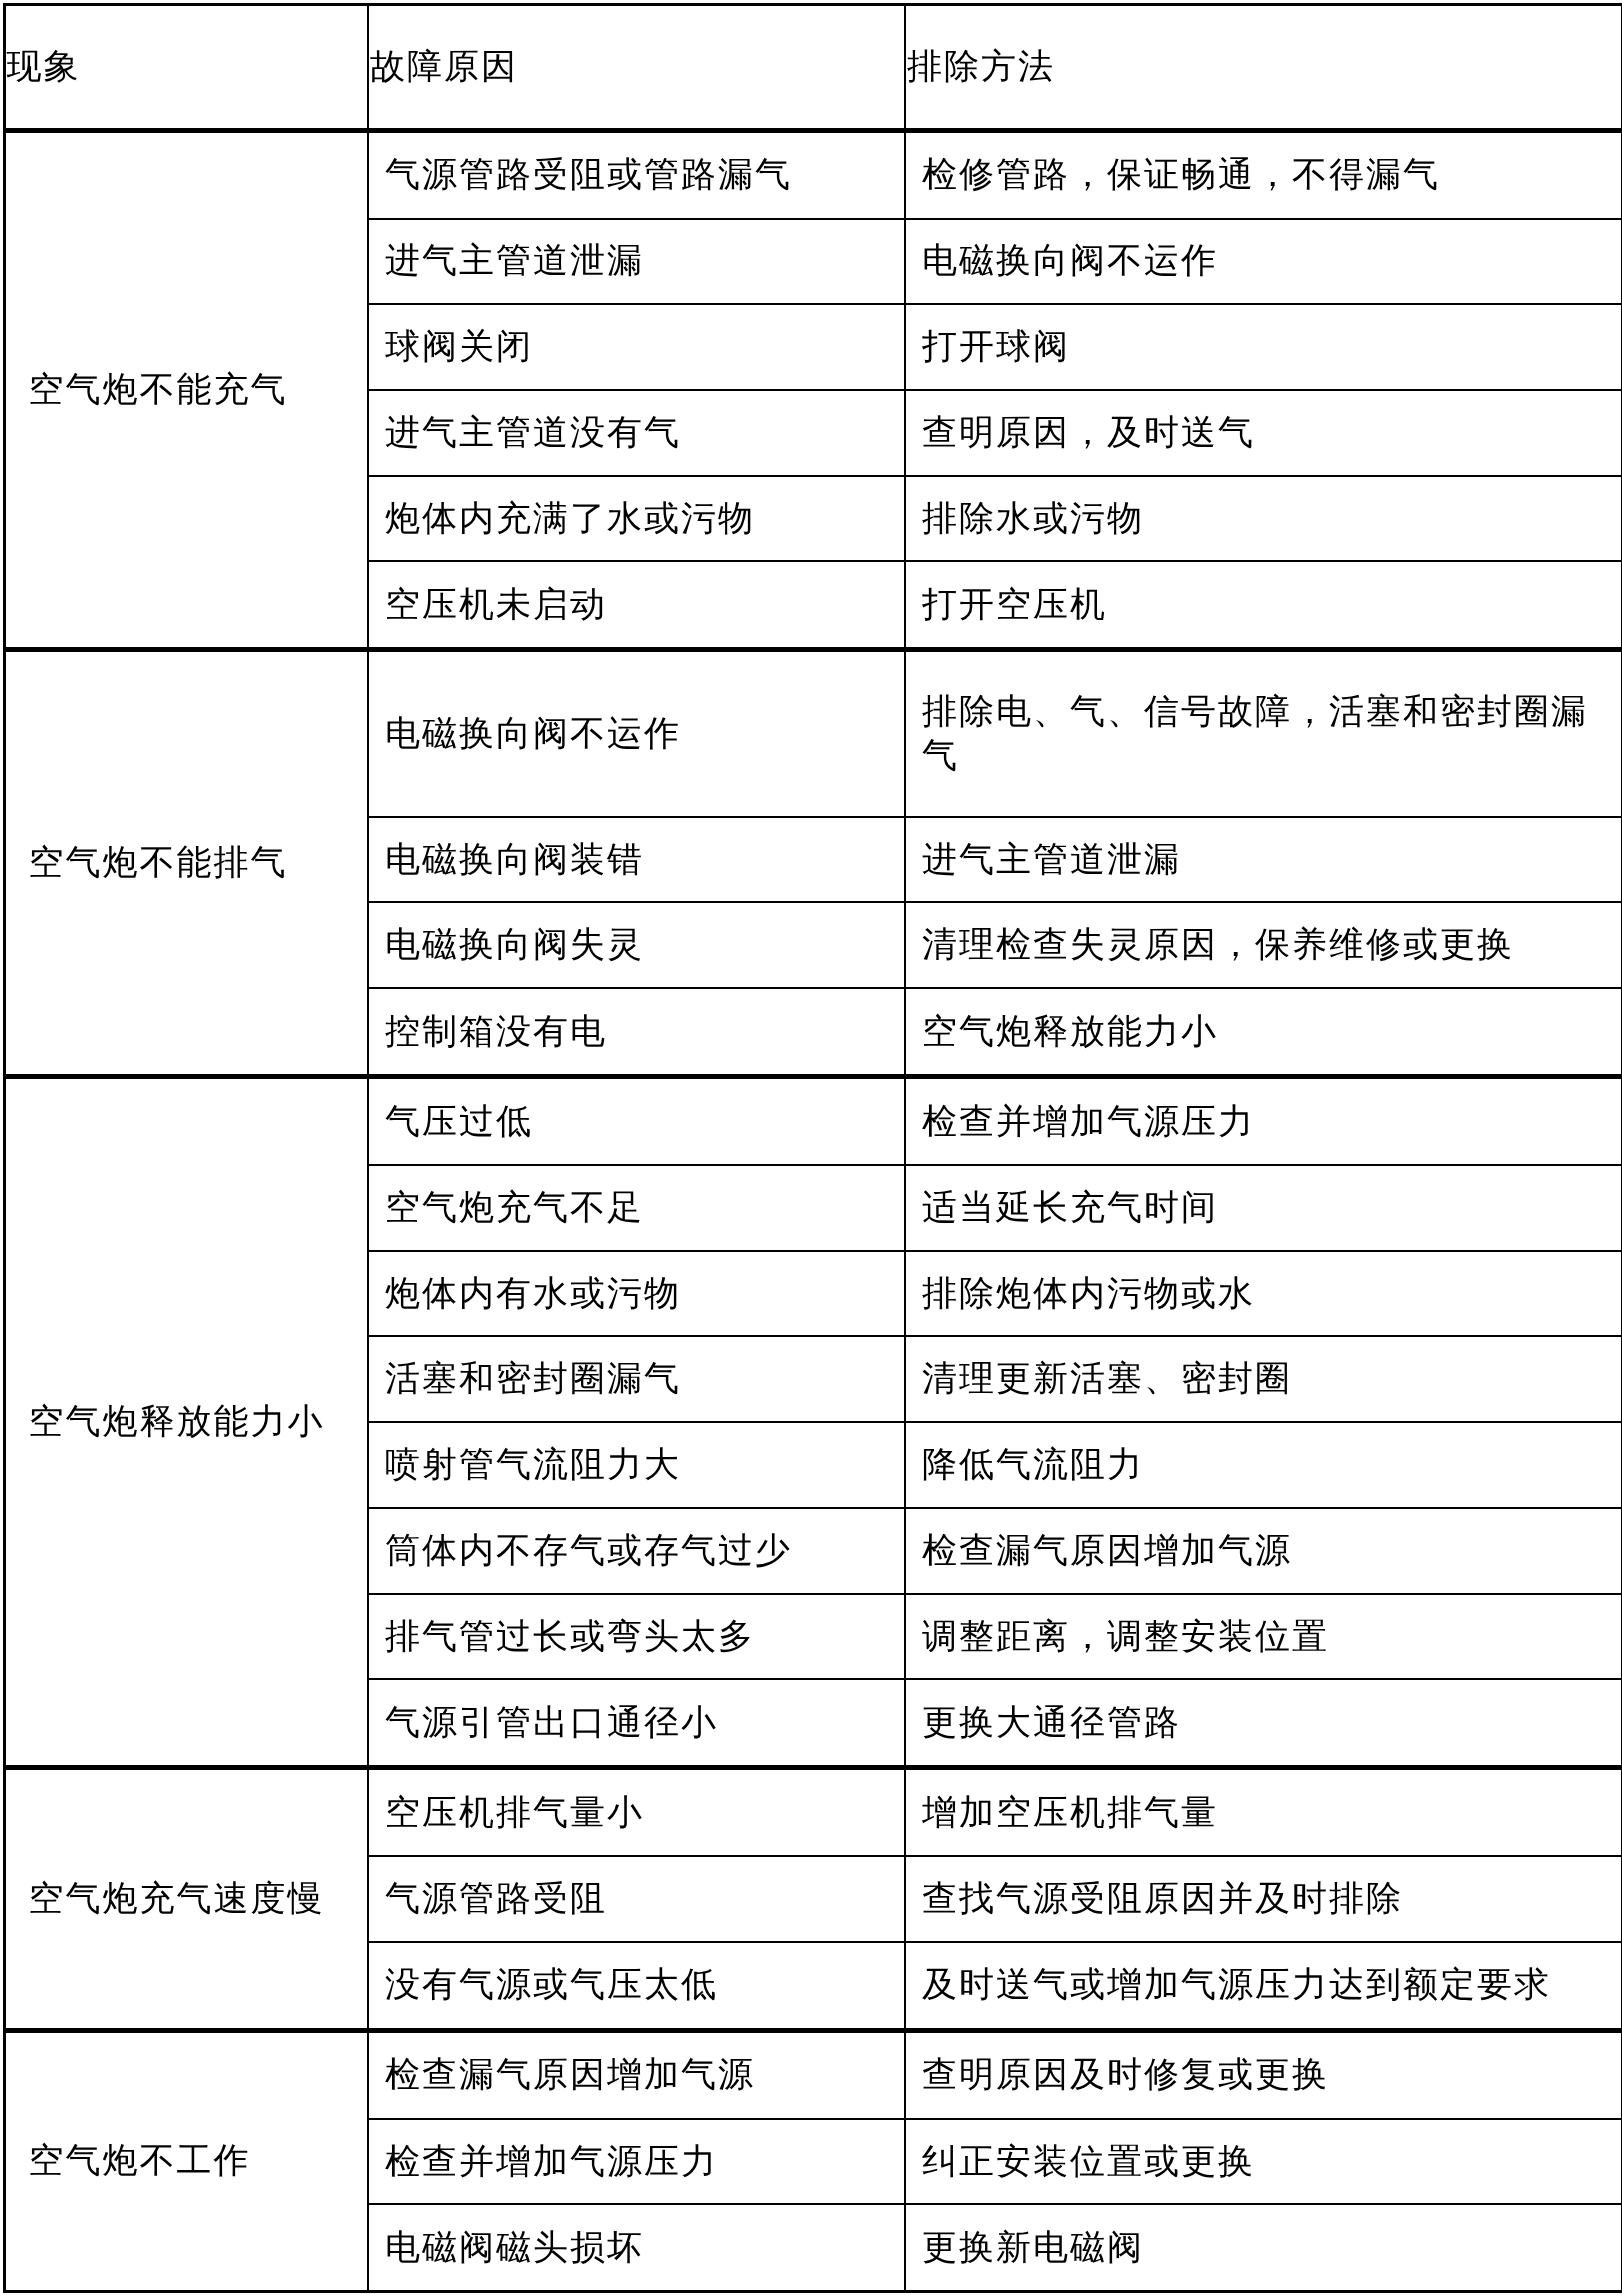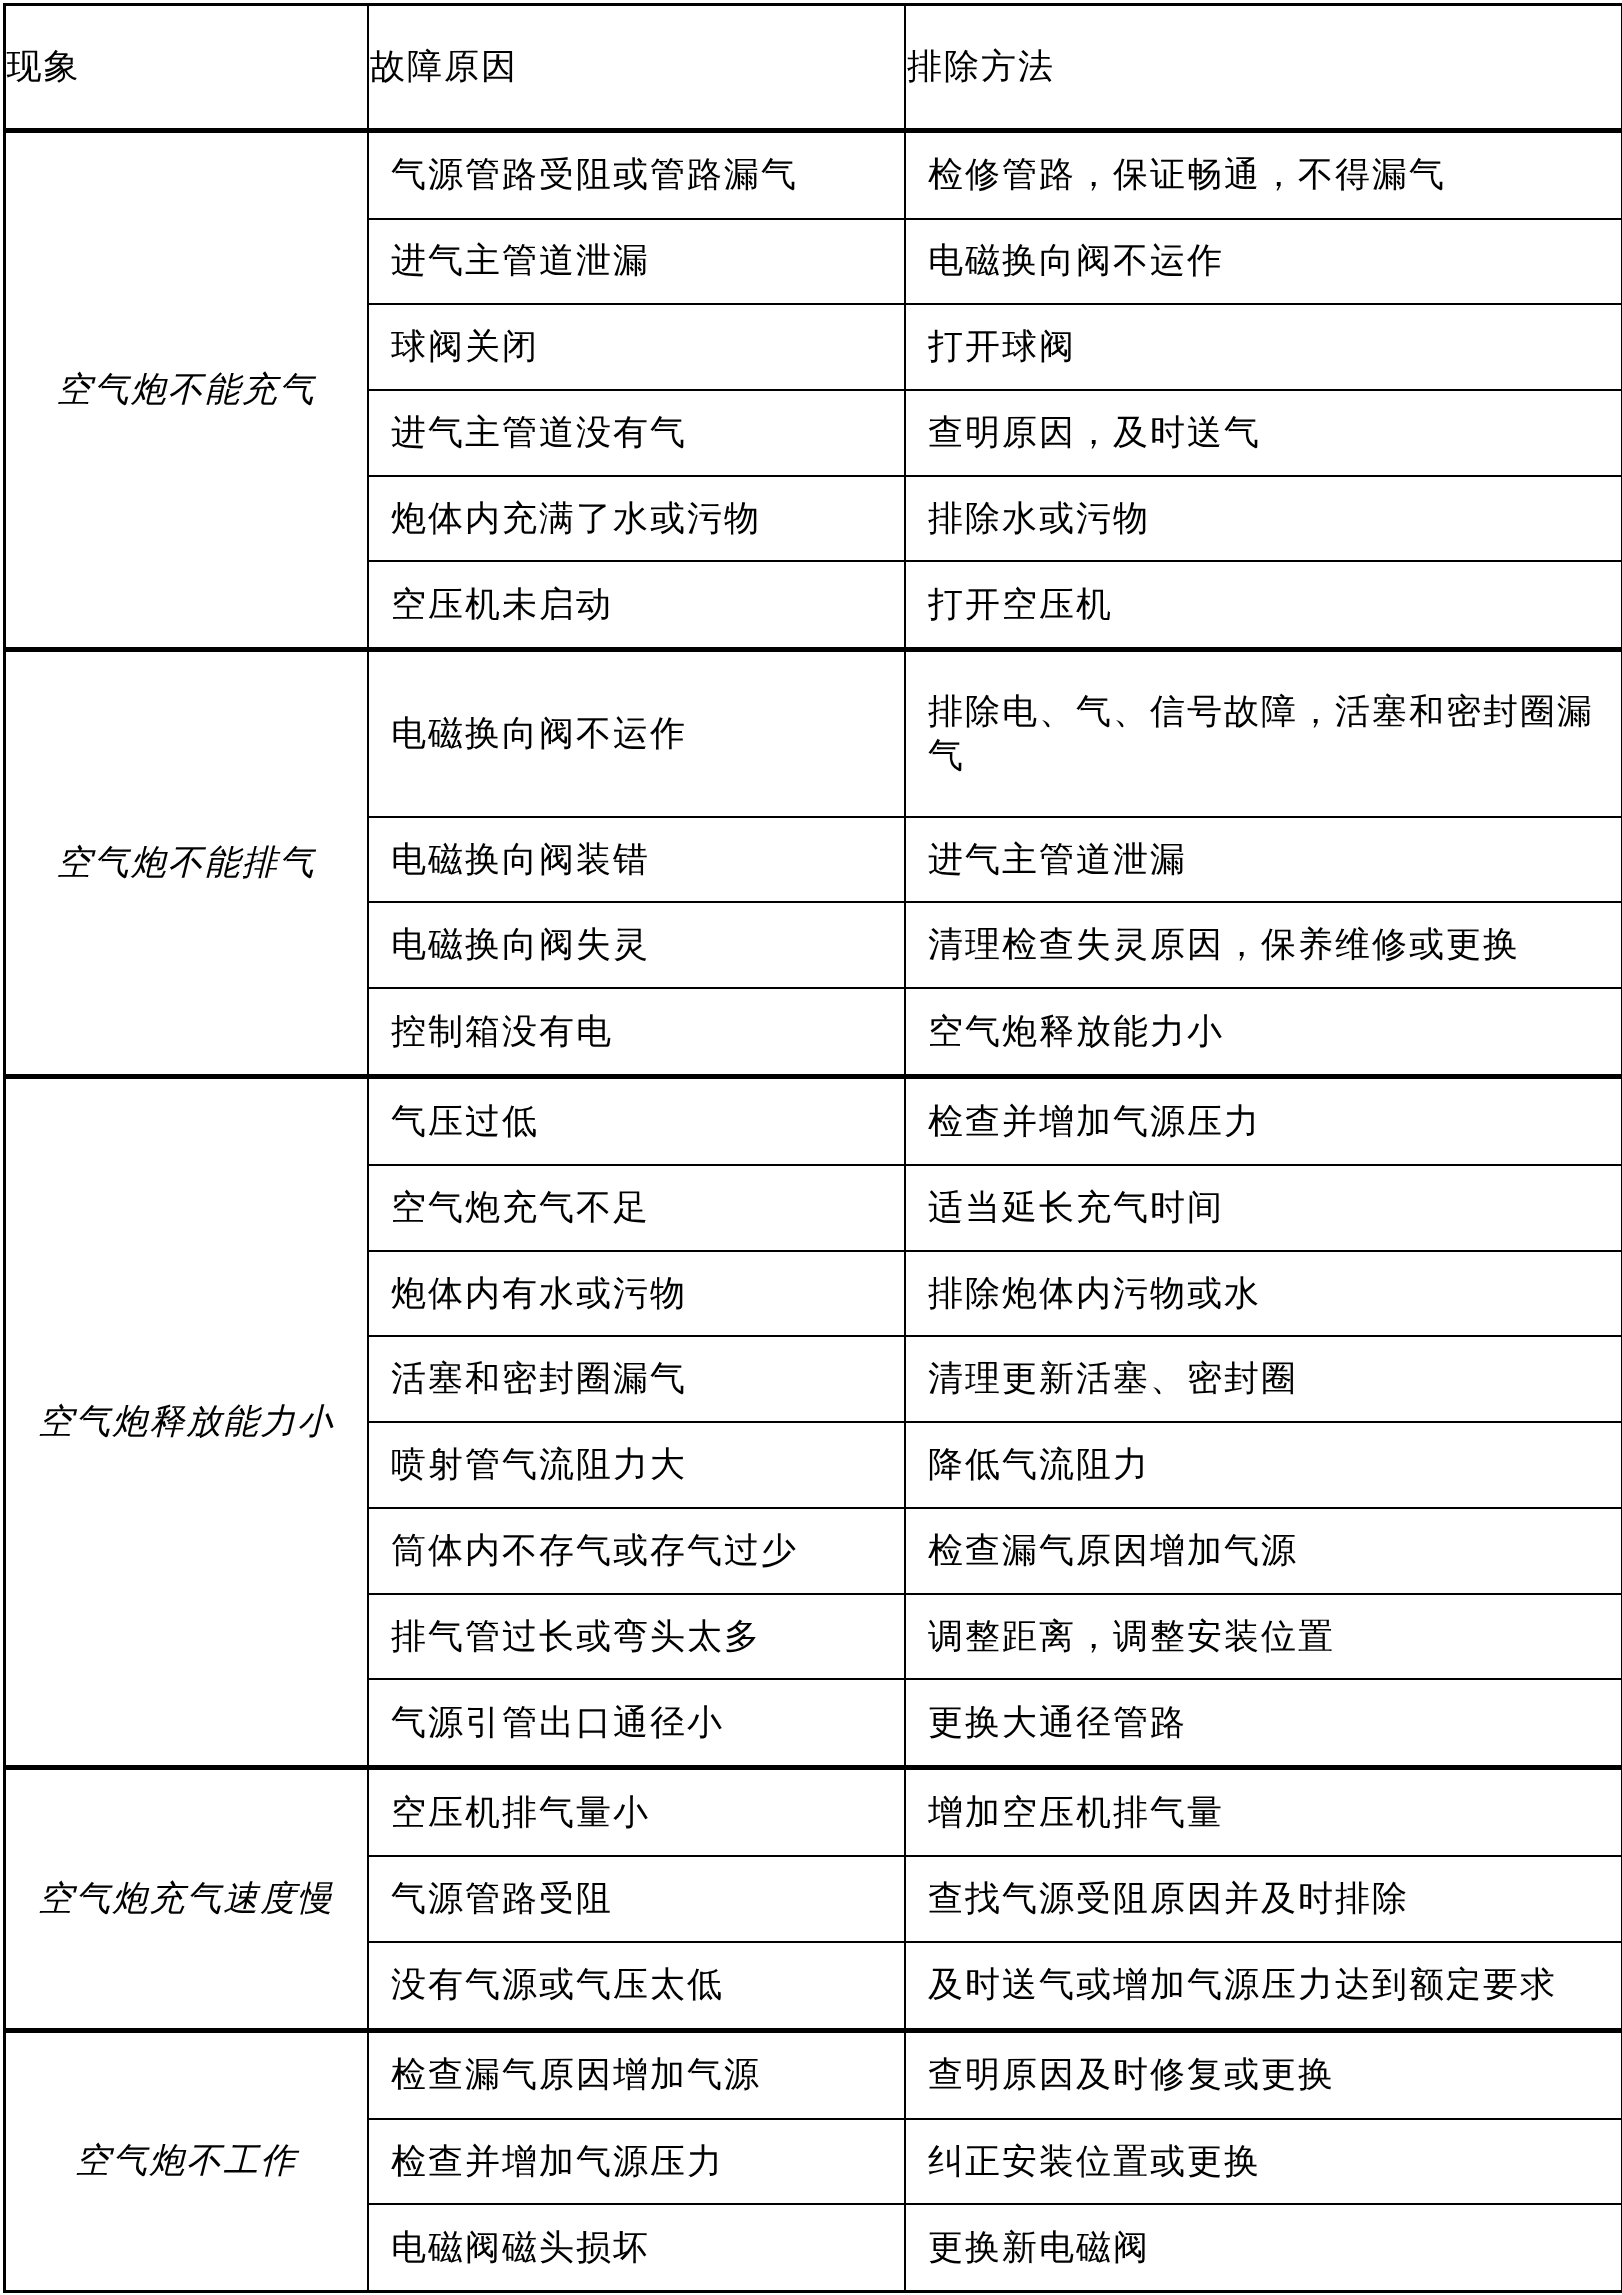--- a/index.html
+++ b/index.html
@@ -36,28 +36,26 @@
   thead tr { height: 126px; }
   thead th {
     border-bottom: 5.2px solid #000000;
     text-align: left;
     vertical-align: middle;
     font-weight: normal;
   }
   td.cause, td.solution {
     text-align: left;
     vertical-align: middle;
-    padding-left: 22px;
+    padding-left: 16px;
     padding-right: 6.5px;
   }
   td.phenomenon {
-    text-align: center;
     vertical-align: middle;
     padding: 0 23px;
-    font-style: italic;
   }
   tbody tr.group-start td { border-top: 5.2px solid #000000; }
 </style>
 </head>
 <body>
 
 <table class="troubleshoot">
   <colgroup>
     <col class="c1">
     <col class="c2">

